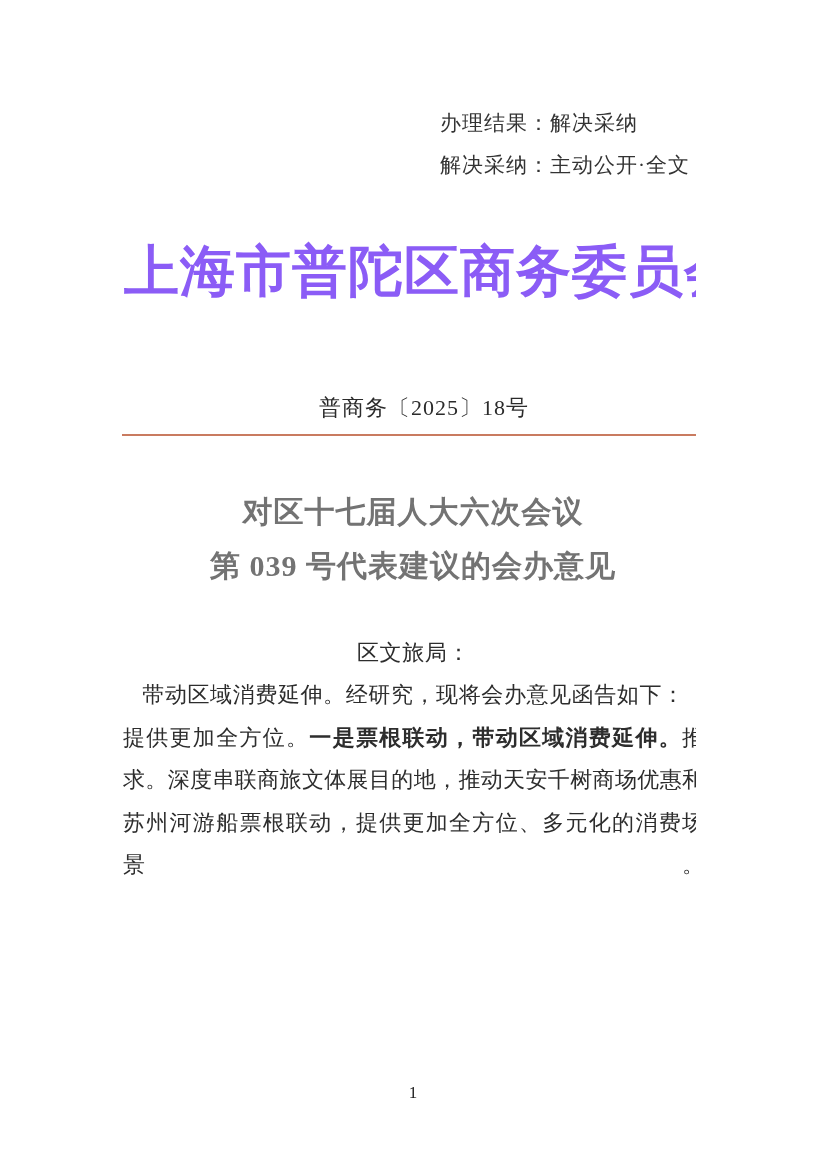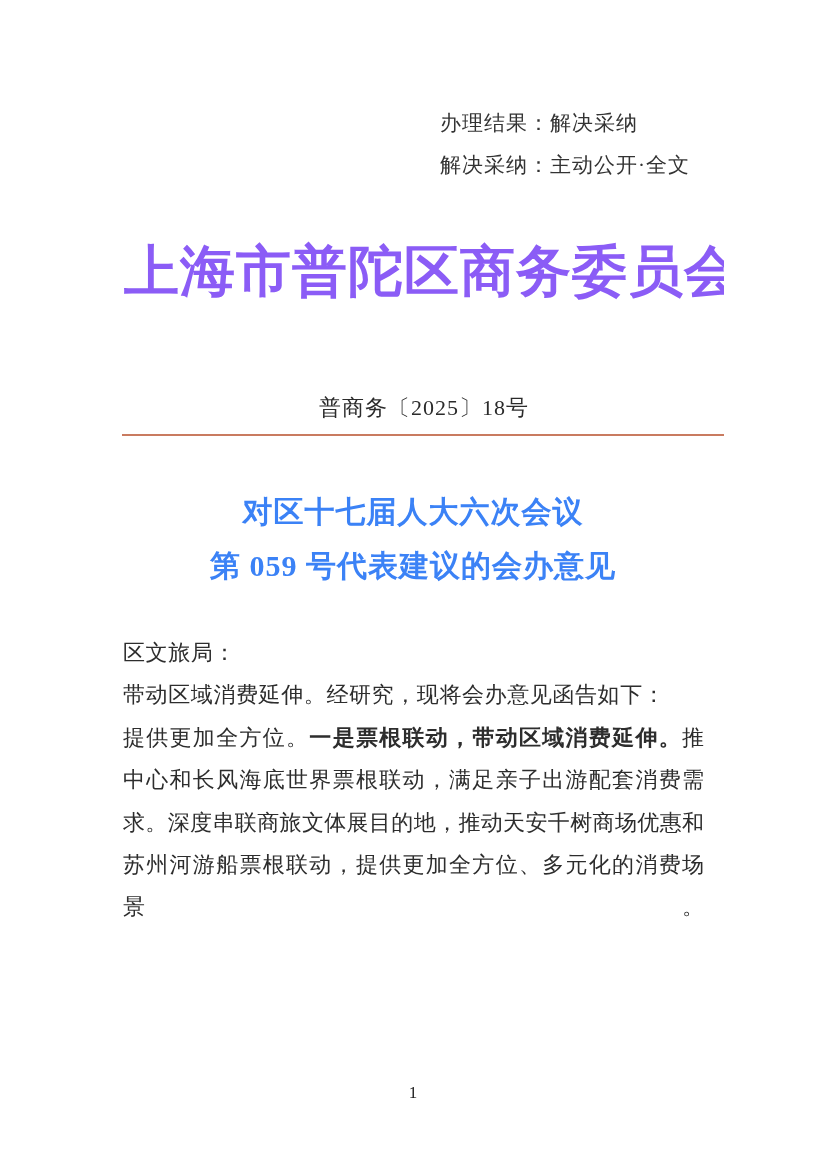--- a/index.html
+++ b/index.html
@@ -8,21 +8,20 @@
     background: #ffffff;
   }
   .page {
     position: relative;
     width: 696px;
     height: 1169px;
     background: #ffffff;
     overflow: hidden;
     font-family: "Liberation Serif", "DejaVu Serif", serif;
     color: #2b2b2b;
-    padding-left: 28px;
   }
   
   .meta {
     position: absolute;
     top: 102px;
     left: 440px;
     font-size: 21px;
     line-height: 42px;
     letter-spacing: 1px;
     color: #333333;
@@ -67,37 +66,38 @@
   
   .subject {
     position: absolute;
     top: 485px;
     left: 0;
     width: 826px;
     text-align: center;
     font-size: 30px;
     line-height: 54px;
     font-weight: bold;
-    color: #3b82f6;
+    color: #737373;
     letter-spacing: 1px;
     white-space: nowrap;
   }
   
   .body-text {
     position: absolute;
     top: 632px;
     left: 123px;
     width: 581px;
     font-size: 22px;
     line-height: 42.4px;
     letter-spacing: 0.6px;
     color: #2d2d2d;
   }
   .body-text .line {
     white-space: nowrap;
+    text-align: center;
   }
   .body-text .line.just {
     white-space: normal;
     text-align: justify;
     text-align-last: justify;
     letter-spacing: 0;
   }
   .body-text .line.indent {
     text-indent: 38px;
   }
@@ -127,27 +127,26 @@
   </div>
 
   <div class="agency">上海市普陀区商务委员会</div>
 
   <div class="docnum">普商务〔2025〕18号</div>
 
   <div class="redline"></div>
 
   <div class="subject">
     <div>对区十七届人大六次会议</div>
-    <div>第 059 号代表建议的会办意见</div>
+    <div>第 039 号代表建议的会办意见</div>
   </div>
 
   <div class="body-text">
     <div class="line">区文旅局：</div>
     <div class="line">带动区域消费延伸。经研究，现将会办意见函告如下：</div>
     <div class="line just"><span>提供更加全方位。</span><span class="bold">一是票根联动，带动区域消费延伸。</span><span>推</span></div>
-    <div class="line just">中心和长风海底世界票根联动，满足亲子出游配套消费需</div>
     <div class="line just">求。深度串联商旅文体展目的地，推动天安千树商场优惠和</div>
     <div class="line just">苏州河游船票根联动，提供更加全方位、多元化的消费场景。</div>
   </div>
 
   <div class="pagenum">1</div>
 
 </div>
 
 </body></html>

